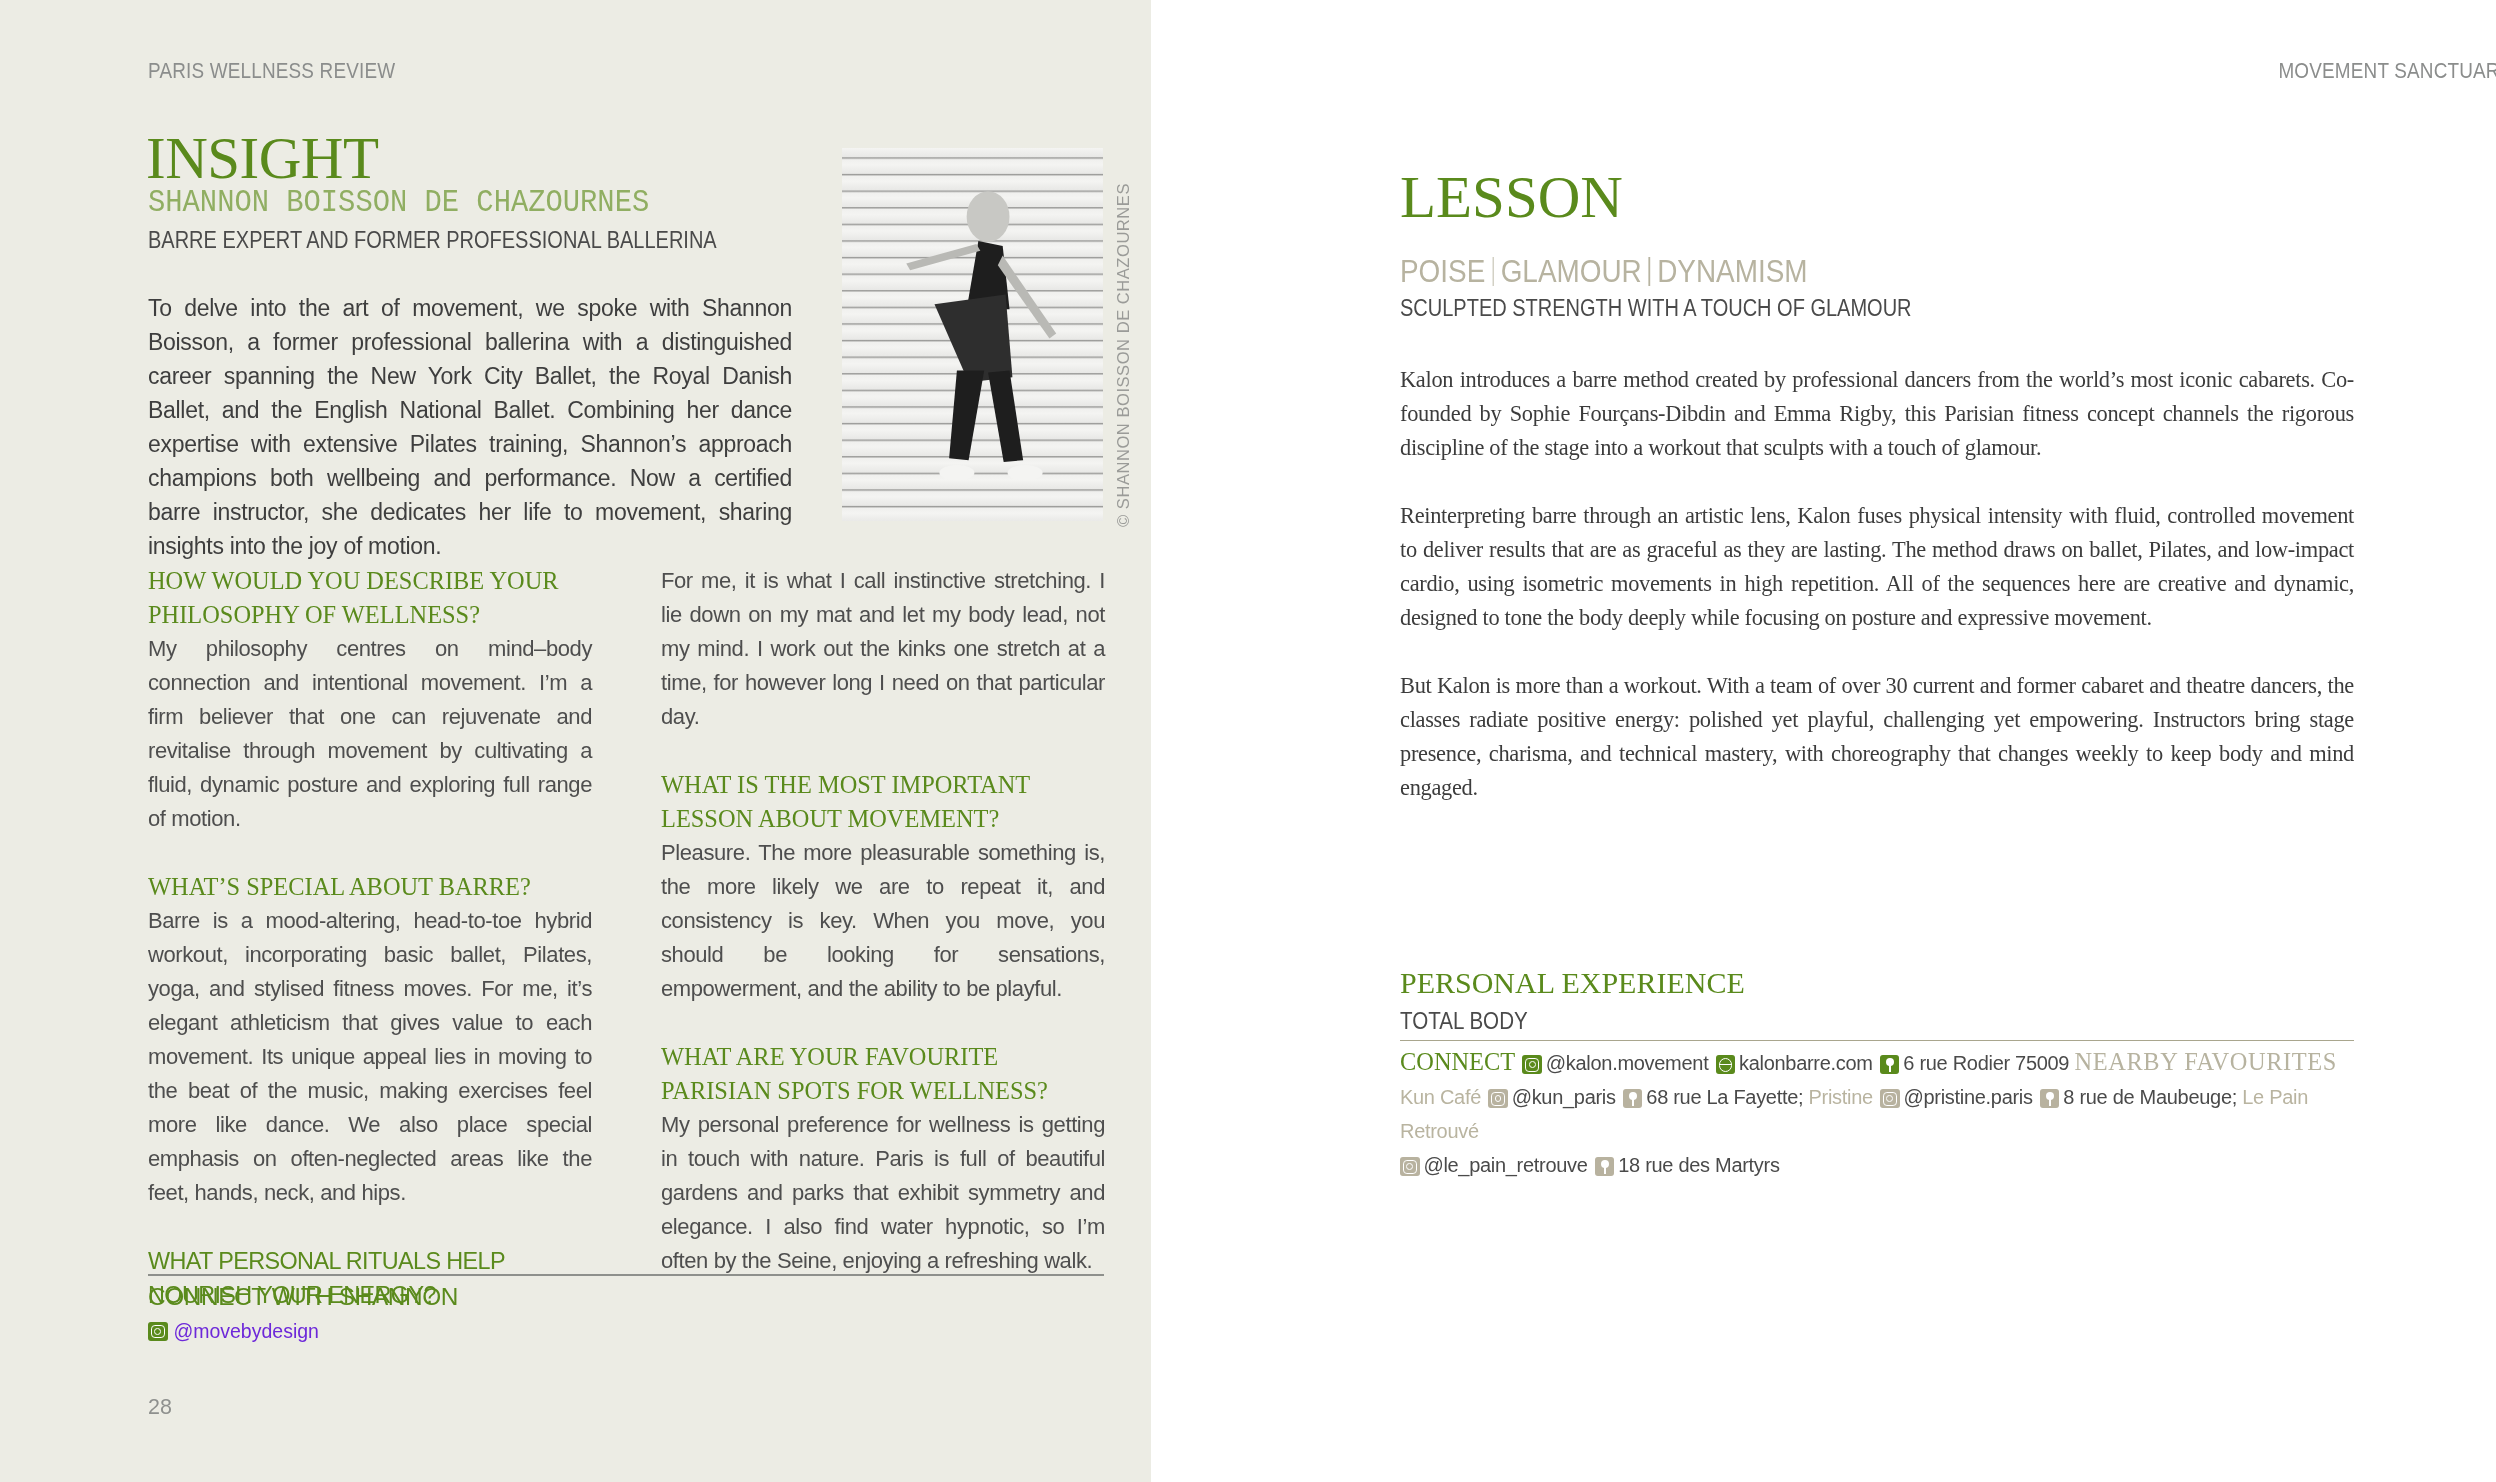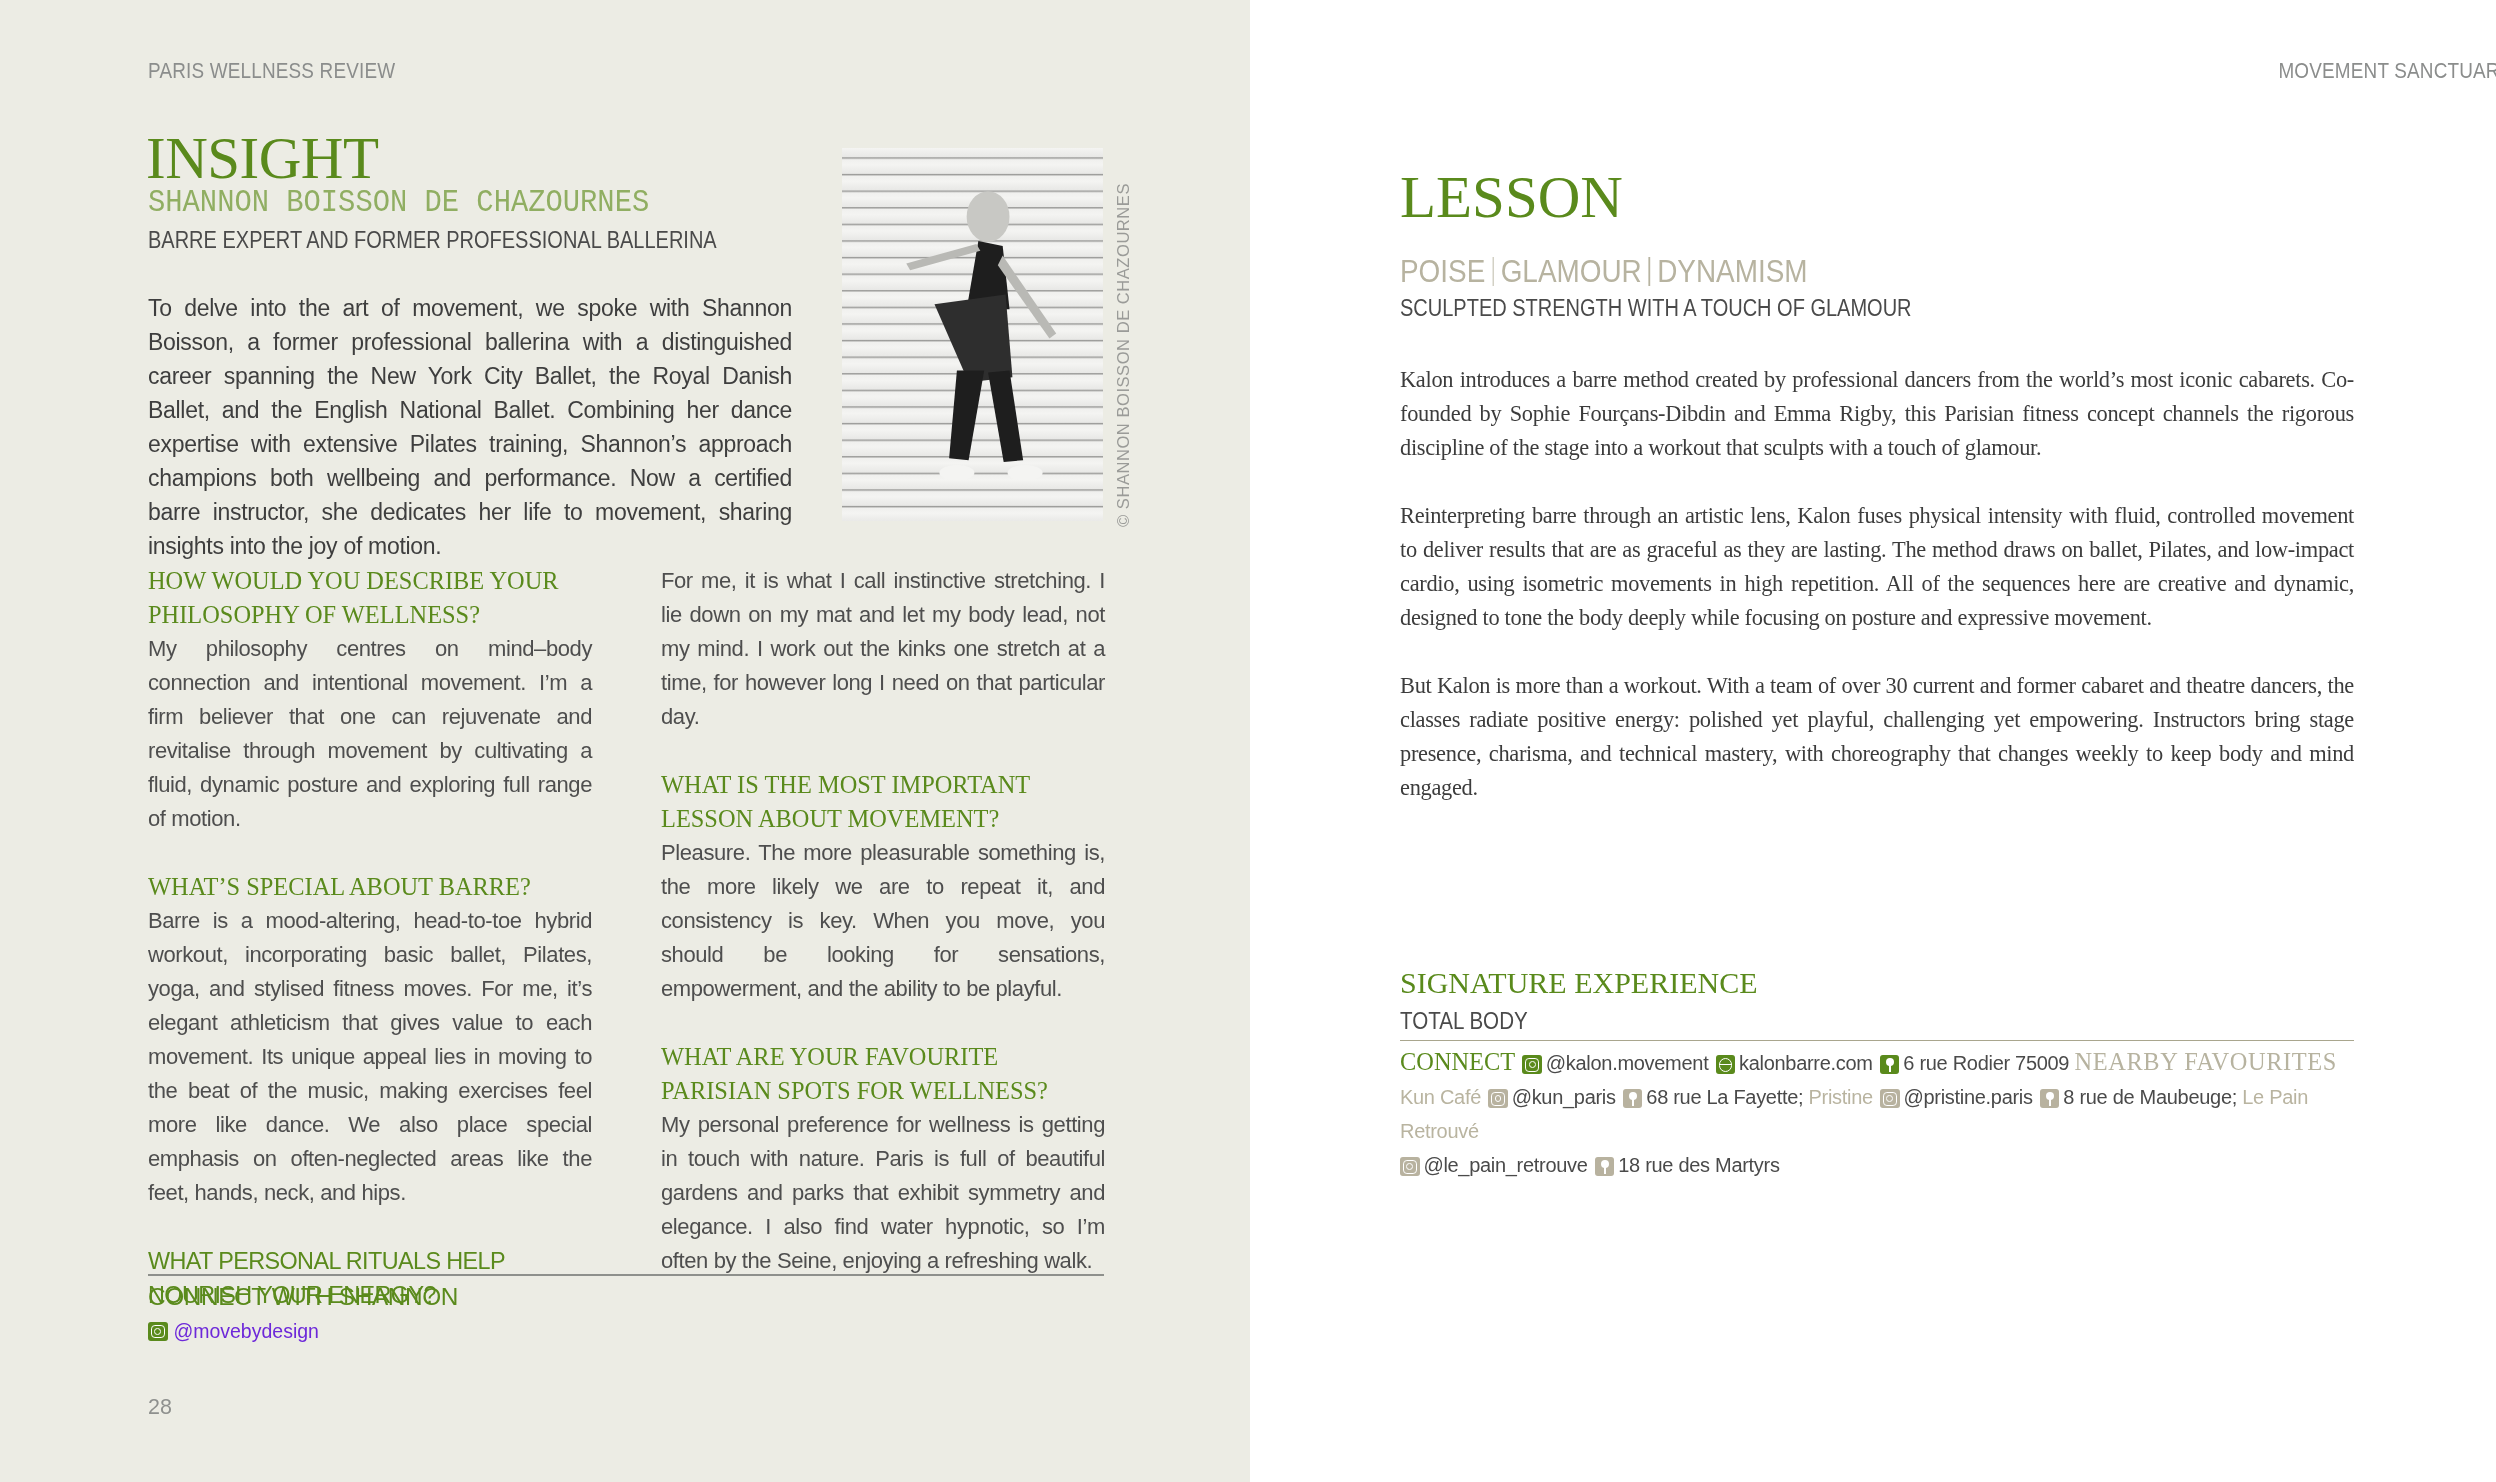--- a/index.html
+++ b/index.html
@@ -2,21 +2,21 @@
 <html><head>
 <meta charset="utf-8">
 <style>
   html, body { margin: 0; padding: 0; }
   body {
     width: 2497px; height: 1482px; position: relative; overflow: hidden;
     background: #ffffff;
     font-family: "Liberation Sans", sans-serif;
   }
   .page { position: absolute; top: 0; height: 1482px; }
-  .page-left { left: 0; width: 1250px; background: #ecece4; }
+  .page-left { left: 0; width: 1151px; background: #ecece4; }
   .page-right { left: 1250px; width: 1425px; background: #ffffff; }
   .page-shadow { position: absolute; left: 1250px; top: 0; width: 13.7px; height: 1482px;
     background: linear-gradient(to right, rgba(0,0,0,0.04), rgba(0,0,0,0)); }
 
   .running-head { position: absolute; top: 59px; font-size: 21.5px; color: #8b8d8c;
     letter-spacing: 0.2px; font-family: "Liberation Sans Narrow", "Liberation Sans", sans-serif; transform: scaleX(0.88); }
   .rh-left { left: 148px; transform-origin: left top; }
   .rh-right { right: 144px; transform-origin: right top; }
 
   .folio { position: absolute; top: 1395px; font-size: 21.5px; color: #8e908e; }
@@ -156,21 +156,21 @@
     </span>
   </div>
   <div class="tagline" style="left:150px"><span class="narrow" style="transform:scaleX(0.82)">SCULPTED STRENGTH WITH A TOUCH OF GLAMOUR</span></div>
 
   <div class="body-right" style="left:150px">
     <p>Kalon introduces a barre method created by professional dancers from the world’s most iconic cabarets. Co-founded by Sophie Fourçans-Dibdin and Emma Rigby, this Parisian fitness concept channels the rigorous discipline of the stage into a workout that sculpts with a touch of glamour.</p>
     <p>Reinterpreting barre through an artistic lens, Kalon fuses physical intensity with fluid, controlled movement to deliver results that are as graceful as they are lasting. The method draws on ballet, Pilates, and low-impact cardio, using isometric movements in high repetition. All of the sequences here are creative and dynamic, designed to tone the body deeply while focusing on posture and expressive movement.</p>
     <p>But Kalon is more than a workout. With a team of over 30 current and former cabaret and theatre dancers, the classes radiate positive energy: polished yet playful, challenging yet empowering. Instructors bring stage presence, charisma, and technical mastery, with choreography that changes weekly to keep body and mind engaged.</p>
   </div>
 
-  <div class="sig-title" style="left:150px">SIGNATURE EXPERIENCE</div>
+  <div class="sig-title" style="left:150px">PERSONAL EXPERIENCE</div>
   <div class="sig-sub" style="left:150px"><span class="narrow" style="transform:scaleX(0.88)">TOTAL BODY</span></div>
   <div class="rule-right" style="left:150px"></div>
 
   <div class="connect-row" style="left:150px">
     <span class="lbl">CONNECT</span>
     <span class="ig-icon ic"></span><span>@kalon.movement</span>
     <span class="web-icon ic"></span><span>kalonbarre.com</span>
     <span class="pin-icon ic"></span><span>6 rue Rodier 75009</span>
     <span class="nearby">NEARBY FAVOURITES</span><br>
     <span class="venue">Kun Café</span>

